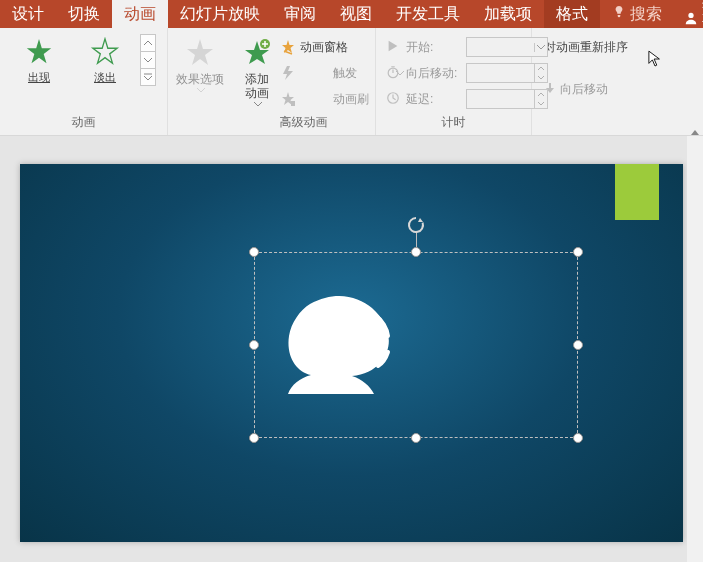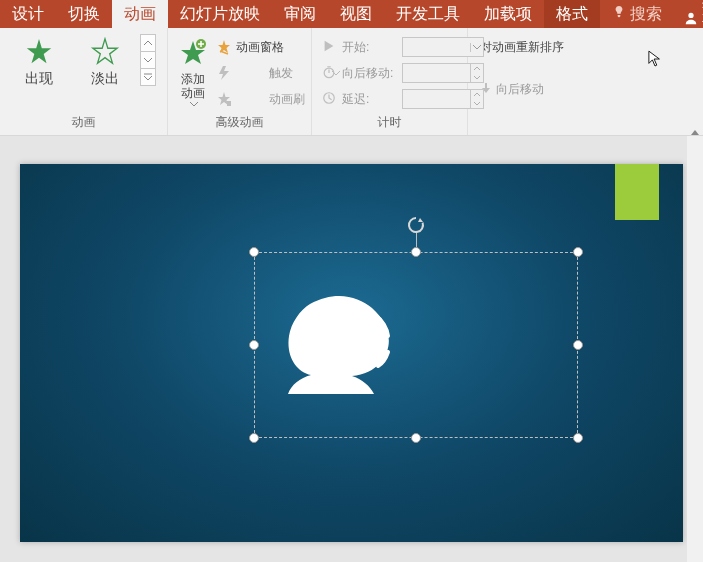--- a/index.html
+++ b/index.html
@@ -19,21 +19,21 @@
   .ribbon { height: 108px; background: #f1f1f1; border-bottom: 1px solid #d8d8d8; display: flex; }
   .group { border-right: 1px solid #e0e0e0; display: flex; flex-direction: column; padding-top: 6px; }
   .group-body { flex: 1; display: flex; align-items: flex-start; padding: 0 6px; }
   .group-label { text-align: center; color: #666; font-size: 12px; padding: 2px 0 4px; }
 
   
   .anim-gallery { display: flex; align-items: flex-start; }
   .gallery-items { display: flex; }
   .gallery-item { width: 66px; display: flex; flex-direction: column; align-items: center; gap: 2px; padding: 2px 0; cursor: pointer; }
   .gallery-item .star { width: 32px; height: 32px; display: flex; align-items: center; justify-content: center; }
-  .gallery-caption { font-size: 14px; color: #444; }
+  .gallery-caption { font-size: 11px; color: #444; text-decoration: underline; }
   .gallery-scroll { display: flex; flex-direction: column; margin-left: 2px; }
   .gallery-scroll .sbtn { width: 16px; height: 18px; border: 1px solid #c7c7c7; margin-bottom: -1px; background: #fdfdfd; display: flex; align-items: center; justify-content: center; cursor: pointer; }
   .gallery-scroll .sbtn svg { width: 8px; height: 8px; }
 
   
   .big-btn { width: 60px; display: flex; flex-direction: column; align-items: center; gap: 2px; padding: 2px 2px 0; cursor: pointer; }
   .big-btn.disabled { opacity: 0.55; cursor: default; }
   .big-icon { width: 34px; height: 34px; display: flex; align-items: center; justify-content: center; }
   .big-btn .lbl { font-size: 12px; text-align: center; line-height: 14px; }
 
@@ -158,20 +158,36 @@
               <svg viewBox="0 0 8 8">
                 <path d="M0 1h8M0 3 4 7 8 3" fill="none" stroke="#888"></path>
               </svg>
             </div>
         </div>
       </div>
     </div>
     <div class="group-label">动画</div>
   </div>
 
+  <div class="group" style="border-right:none;width:64px">
+    <div class="group-body">
+      <div class="big-btn disabled">
+        <div class="big-icon">
+          <svg viewBox="0 0 32 32" width="32" height="32">
+              <polygon points="16,2 19,12 29,12 21,18 24,28 16,22 8,28 11,18 3,12 13,12" fill="#bfbfbf"></polygon>
+            </svg>
+        </div>
+        <div class="lbl">效果选项</div>
+        <svg class="dd-caret" viewBox="0 0 8 5" width="8" height="5">
+            <path d="M0 0 4 4 8 0" fill="none" stroke="#bbb"></path>
+          </svg>
+      </div>
+    </div>
+    <div class="group-label">&nbsp;</div>
+  </div>
 
   <div class="group" style="width:144px">
     <div class="group-body">
       <div class="big-btn">
         <div class="big-icon">
           <svg viewBox="0 0 32 32" width="32" height="32">
             <polygon points="16,4 19,13 28,13 21,18 24,27 16,22 8,27 11,18 4,13 13,13" fill="#3f9b4f"></polygon>
             <circle cx="24" cy="7" r="5" fill="#70ad47"></circle>
               <path d="M24 4v6M21 7h6" stroke="#fff" stroke-width="1.5"></path>
           </svg>

